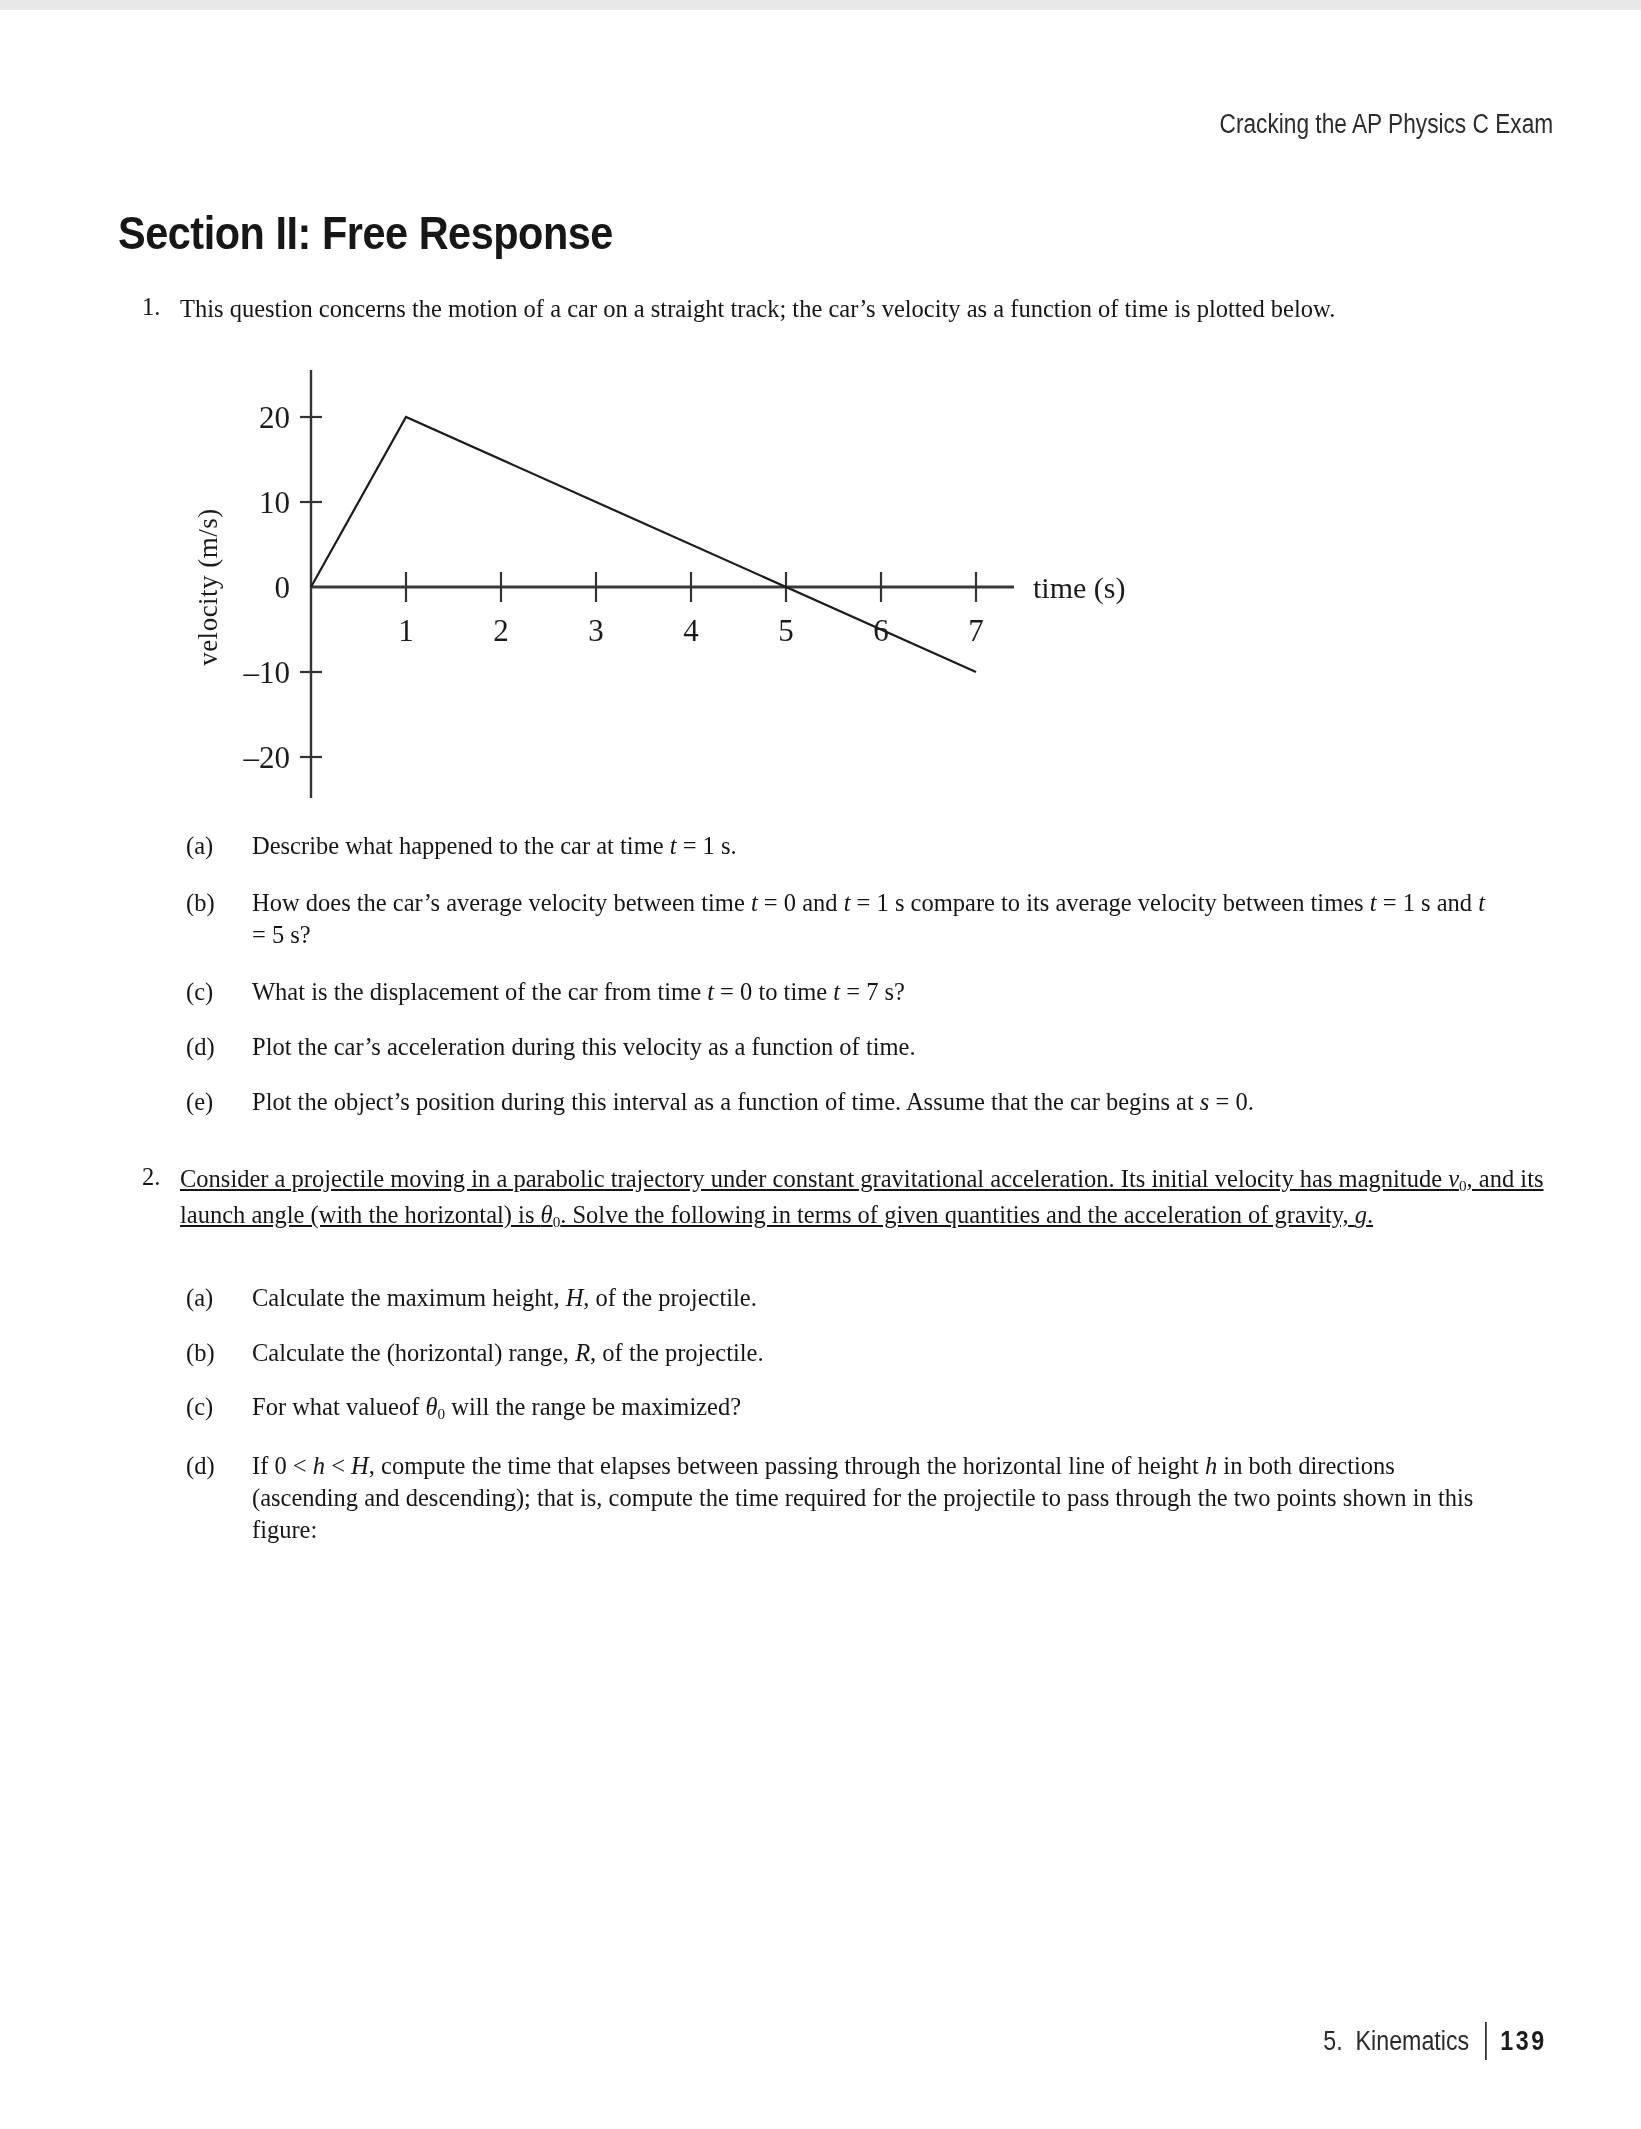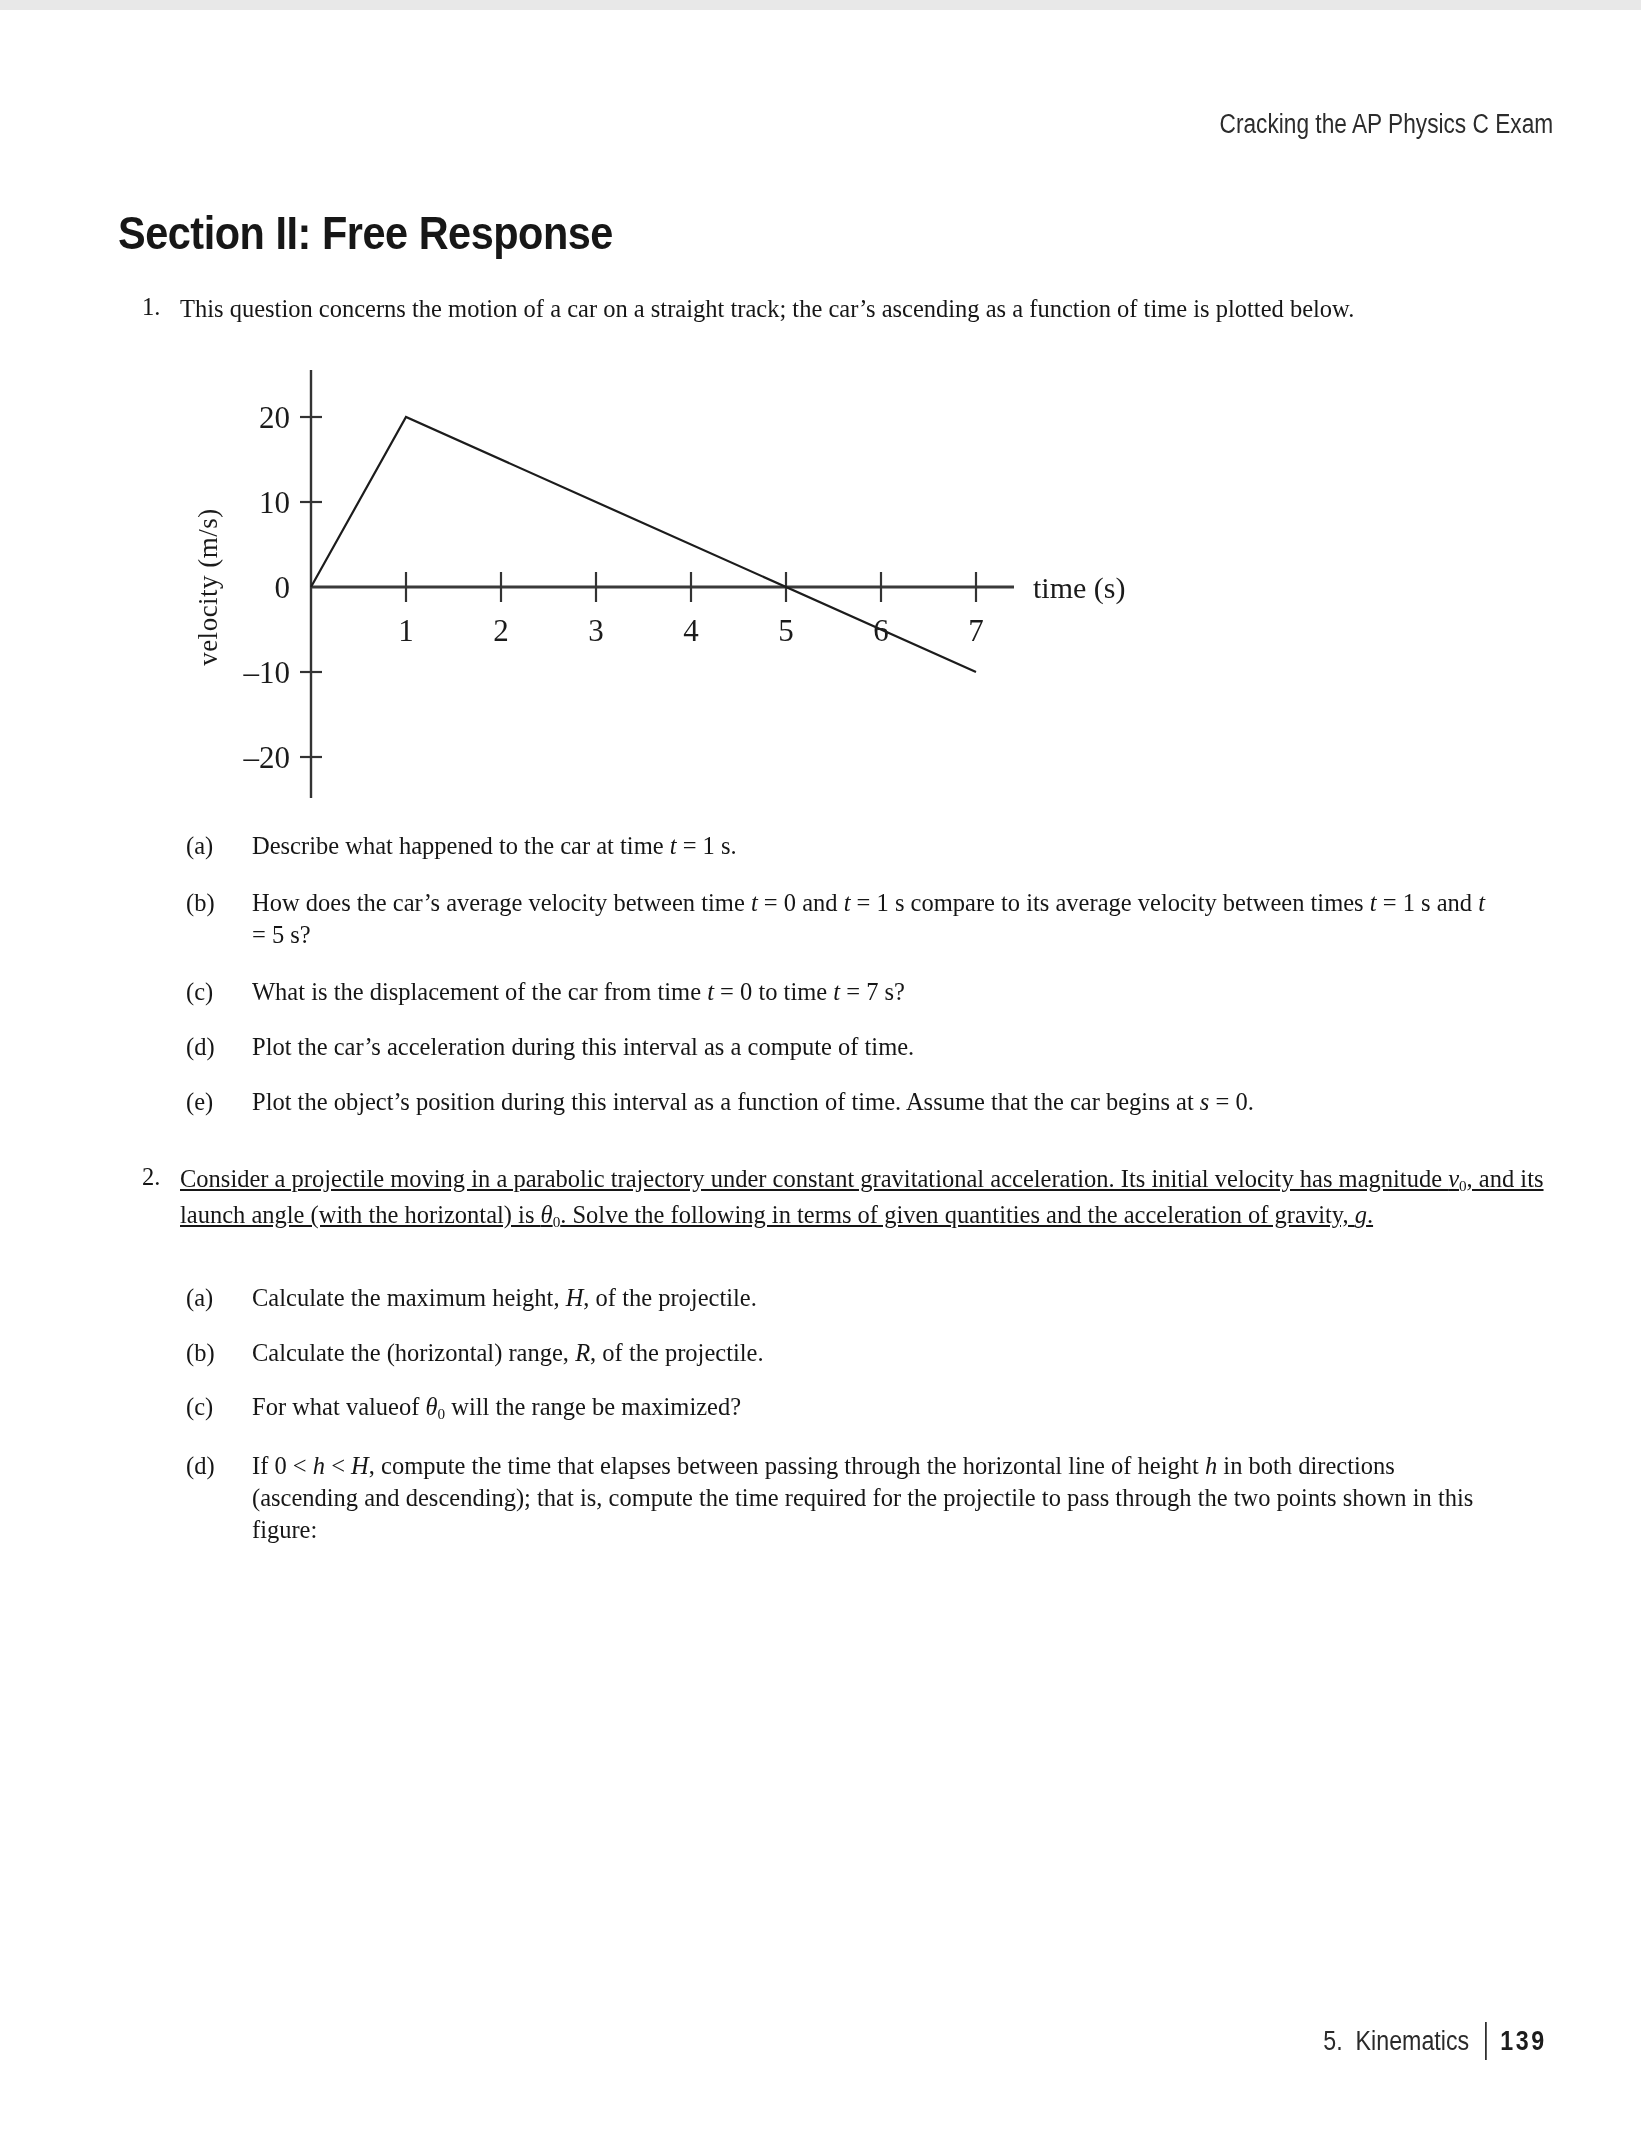--- a/index.html
+++ b/index.html
@@ -81,21 +81,21 @@
 <div class="page">
 
   <div class="header-right">
     <span class="sans-cond">Cracking the AP Physics C Exam</span>
   </div>
 
   <div class="section-title">Section II: Free Response</div>
 
   <div>
     <div class="qnum" style="top:281px;">1.</div>
-    <div class="qintro" style="top:281px;">This question concerns the motion of a car on a straight track; the car’s ascending as a function of time is plotted below.</div>
+    <div class="qintro" style="top:281px;">This question concerns the motion of a car on a straight track; the car’s velocity as a function of time is plotted below.</div>
 
     <div class="graph-wrap">
       <svg width="1100" height="490">
           <line x1="171" y1="35" x2="171" y2="463" stroke="#333" stroke-width="2.4"></line>
           <line x1="171" y1="252" x2="874" y2="252" stroke="#3a3a3a" stroke-width="3"></line>
           <line x1="266" y1="237" x2="266" y2="267" stroke="#333" stroke-width="2.2"></line>
           <text x="266" y="306" text-anchor="middle" class="tick-label">1</text>
           <line x1="361" y1="237" x2="361" y2="267" stroke="#333" stroke-width="2.2"></line>
           <text x="361" y="306" text-anchor="middle" class="tick-label">2</text>
           <line x1="456" y1="237" x2="456" y2="267" stroke="#333" stroke-width="2.2"></line>
@@ -130,21 +130,21 @@
     <div class="part" style="top:877px;">
       <span class="plabel">(b)</span>
       <span class="ptext">How does the car’s average velocity between time <i>t</i> = 0 and <i>t</i> = 1 s compare to its average velocity between times <i>t</i> = 1 s and <i>t</i> = 5 s?</span>
     </div>
     <div class="part" style="top:966px;">
       <span class="plabel">(c)</span>
       <span class="ptext">What is the displacement of the car from time <i>t</i> = 0 to time <i>t</i> = 7 s?</span>
     </div>
     <div class="part" style="top:1021px;">
       <span class="plabel">(d)</span>
-      <span class="ptext">Plot the car’s acceleration during this interval as a compute of time.</span>
+      <span class="ptext">Plot the car’s acceleration during this velocity as a function of time.</span>
     </div>
     <div class="part" style="top:1076px;">
       <span class="plabel">(e)</span>
       <span class="ptext">Plot the object’s position during this interval as a function of time. Assume that the car begins at <i>s</i> = 0.</span>
     </div>
   </div>
 
   <div>
     <div class="qnum" style="top:1151px;">2.</div>
     <div class="qintro" style="top:1151px;text-decoration:underline;">Consider a projectile moving in a parabolic trajectory under constant gravitational acceleration. Its initial velocity has magnitude <i>v</i><sub>0</sub>, and its launch angle (with the horizontal) is <i>θ</i><sub>0</sub>. Solve the following in terms of given quantities and the acceleration of gravity, <i>g</i>.</div>

